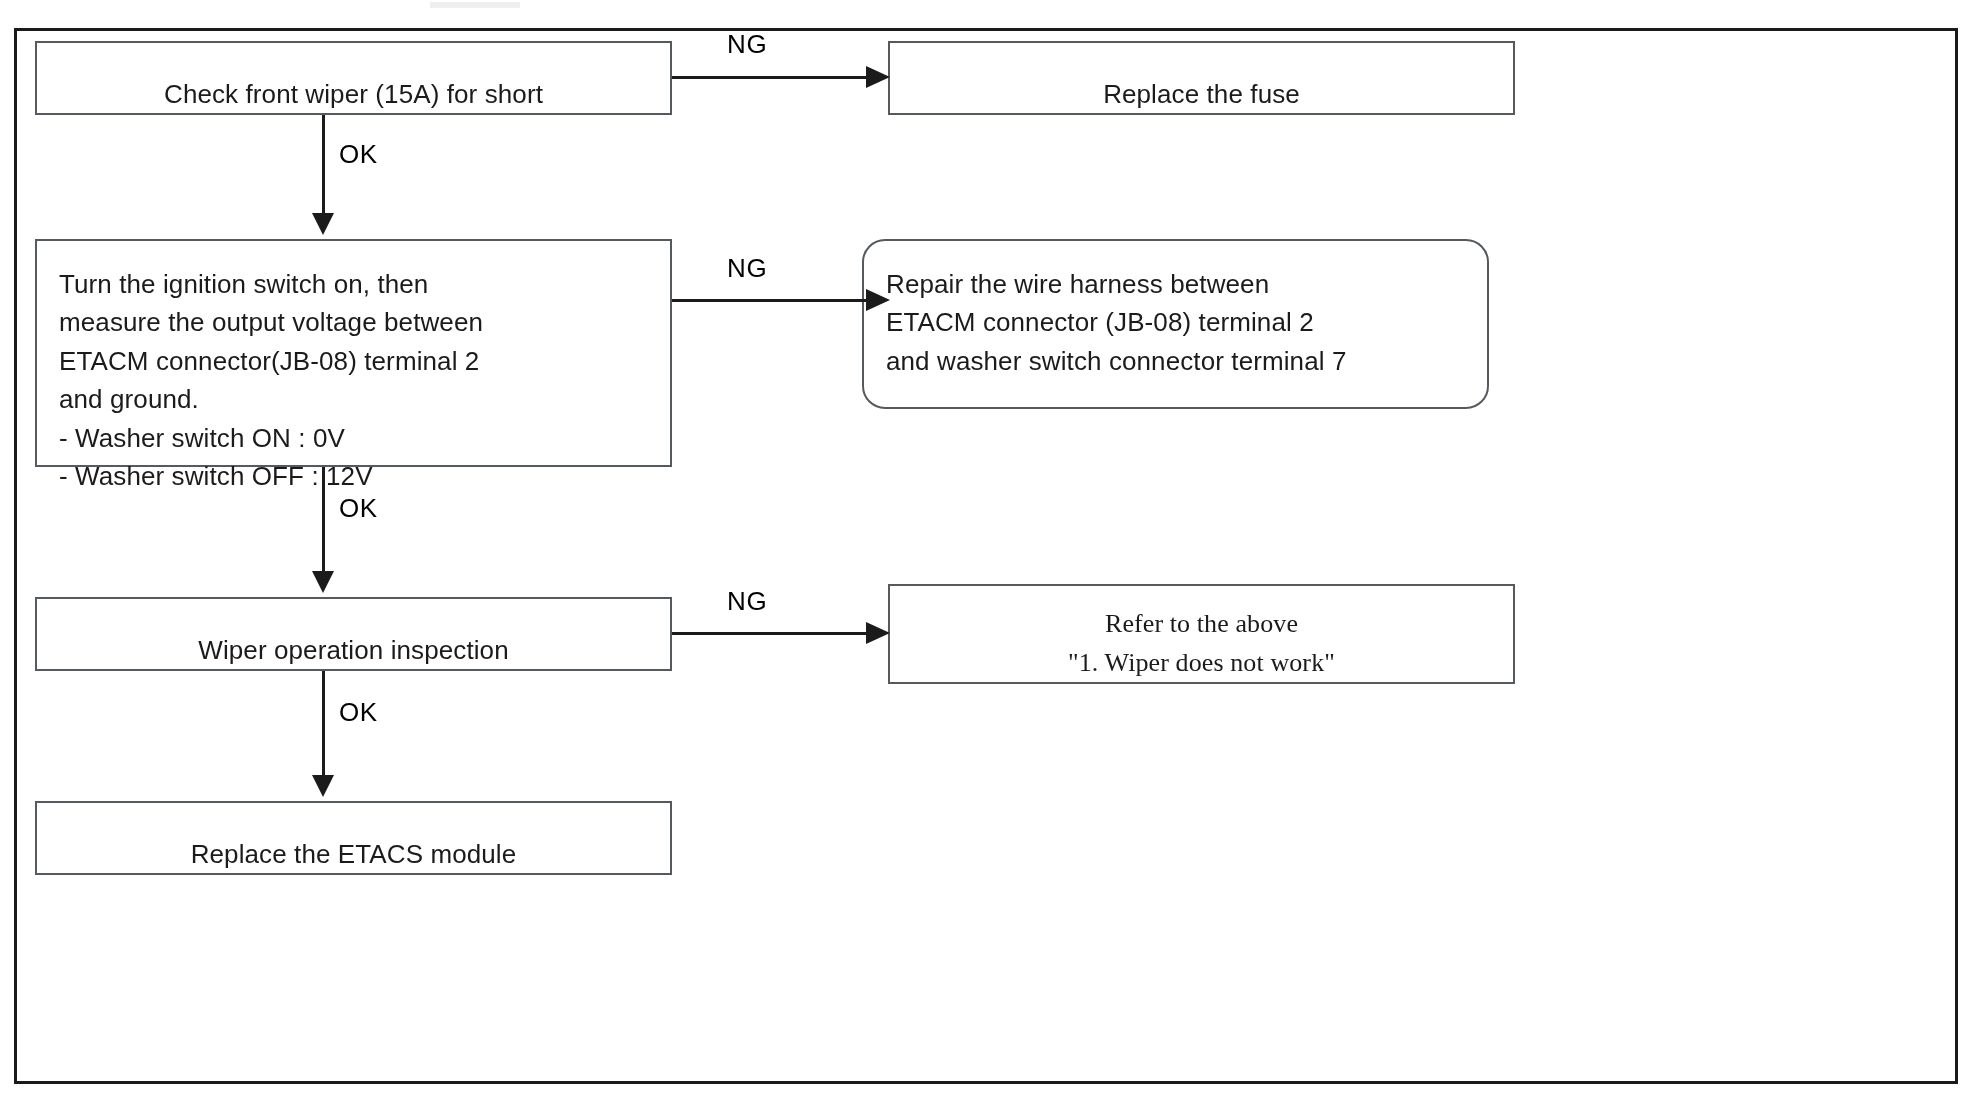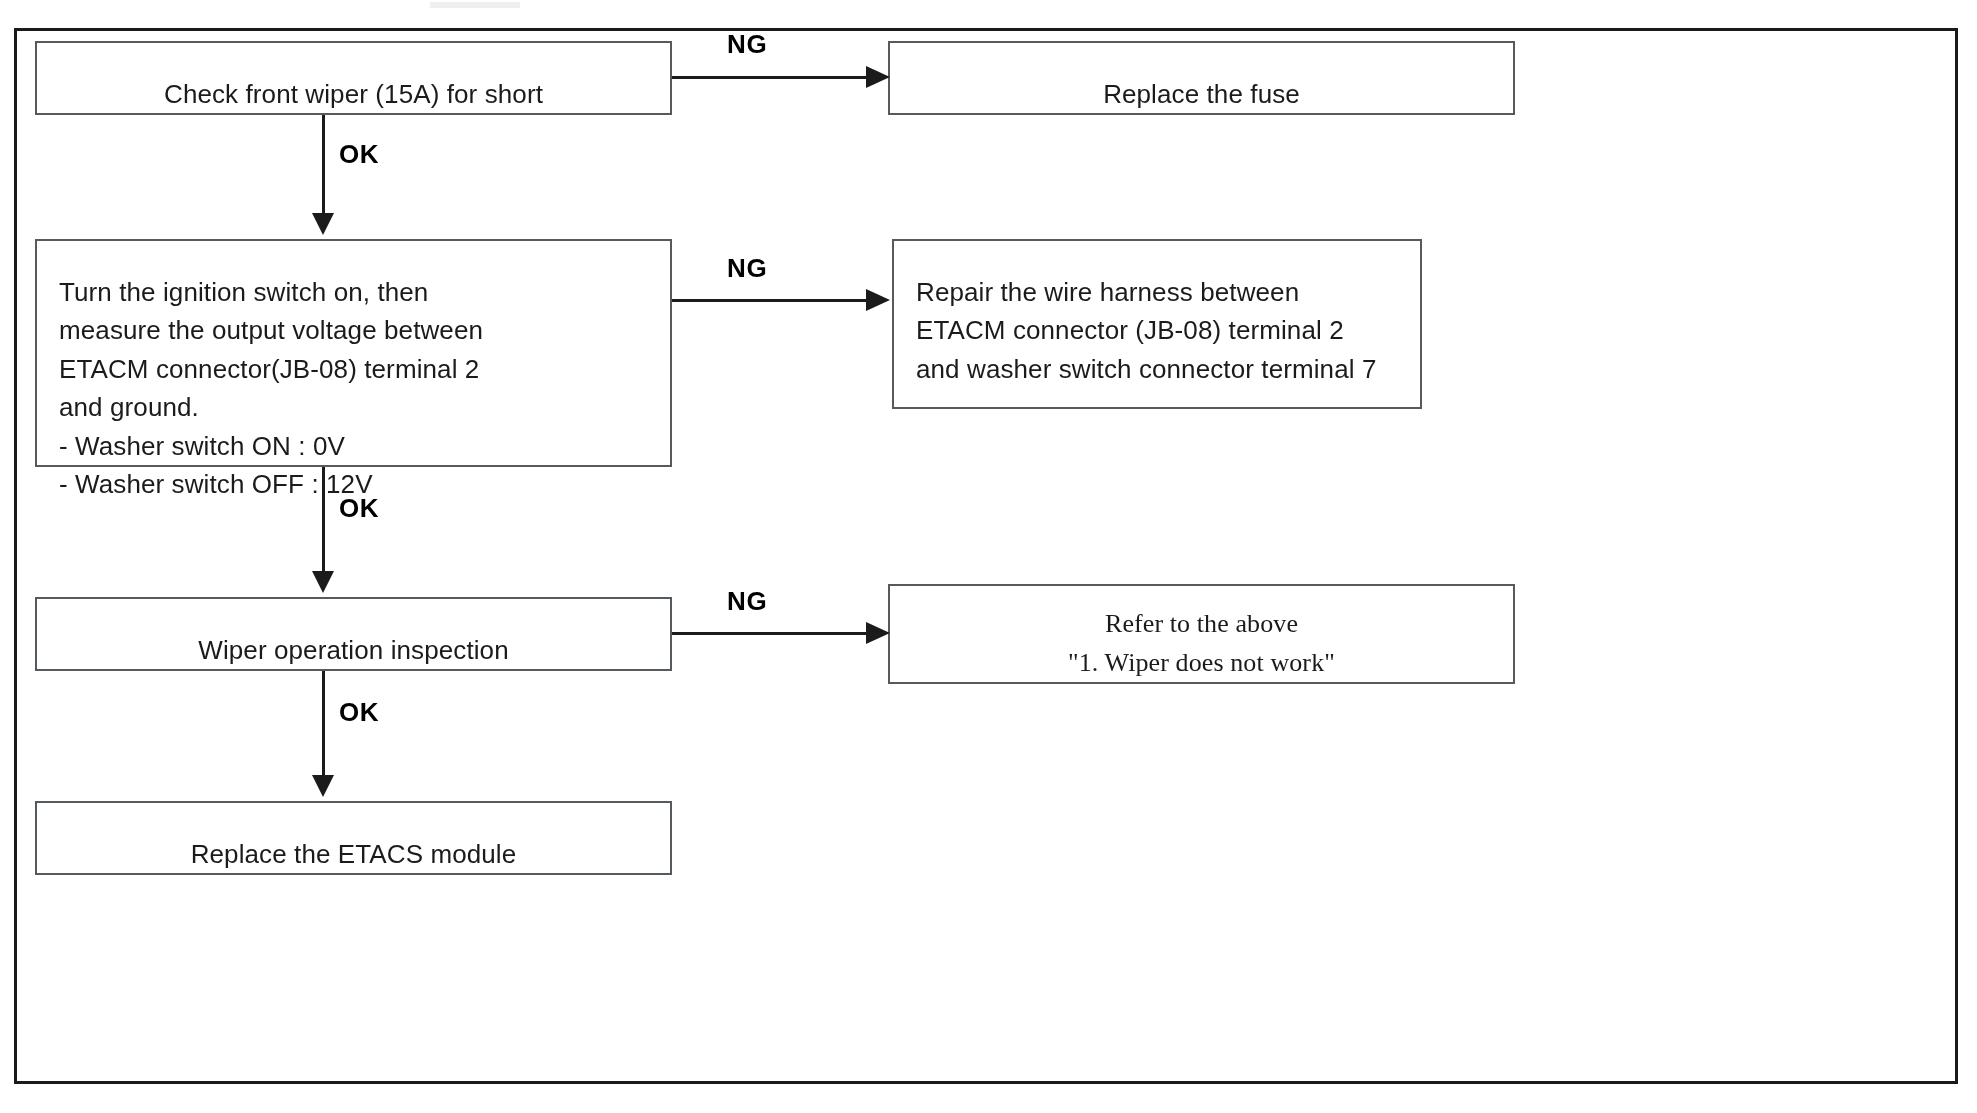--- a/index.html
+++ b/index.html
@@ -48,21 +48,21 @@
   .node.center {
     justify-content: center;
     text-align: center;
   }
   .node.left {
     justify-content: flex-start;
     text-align: left;
     padding-left: 22px;
     padding-right: 12px;
     align-items: flex-start;
-    padding-top: 32px;
+    padding-top: 24px;
   }
   .node .lines {
     width: 100%;
   }
   .node .lines .ln {
     display: block;
     white-space: pre;
   }
 
   
@@ -88,21 +88,21 @@
     position: absolute;
     width: 0;
     height: 0;
     border-top: 11px solid transparent;
     border-bottom: 11px solid transparent;
     border-left: 24px solid #1b1b1b;
   }
   .edge-label {
     position: absolute;
     font-size: 26px;
-    font-weight: bold;
+    font-weight: normal;
     color: #000000;
     letter-spacing: 0.6px;
     white-space: nowrap;
   }
   
   #top-artifact {
     position: absolute;
     left: 430px;
     top: 2px;
     width: 90px;
@@ -143,21 +143,21 @@
       <div class="lines">
         <span class="ln">Turn the ignition switch on, then</span>
         <span class="ln">measure the output voltage between</span>
         <span class="ln">ETACM connector(JB-08) terminal 2</span>
         <span class="ln">and ground.</span>
         <span class="ln">- Washer switch ON : 0V</span>
         <span class="ln">- Washer switch OFF : 12V</span>
       </div>
     </div>
 
-    <div class="node left" style="left:875px; top:208px; width:530px; height:170px;">
+    <div class="node left" style="left:845px; top:208px; width:627px; height:170px;border-radius:23px;">
       <div class="lines">
         <span class="ln">Repair the wire harness between</span>
         <span class="ln">ETACM connector (JB-08) terminal 2</span>
         <span class="ln">and washer switch connector terminal 7</span>
       </div>
     </div>
 
     <div class="hline" style="left:655px; top:268px; width:200px;"></div>
     <div class="arrow-right" style="left:849px; top:258px;"></div>
     <div class="edge-label" style="left:710px; top:222px;">NG</div>

